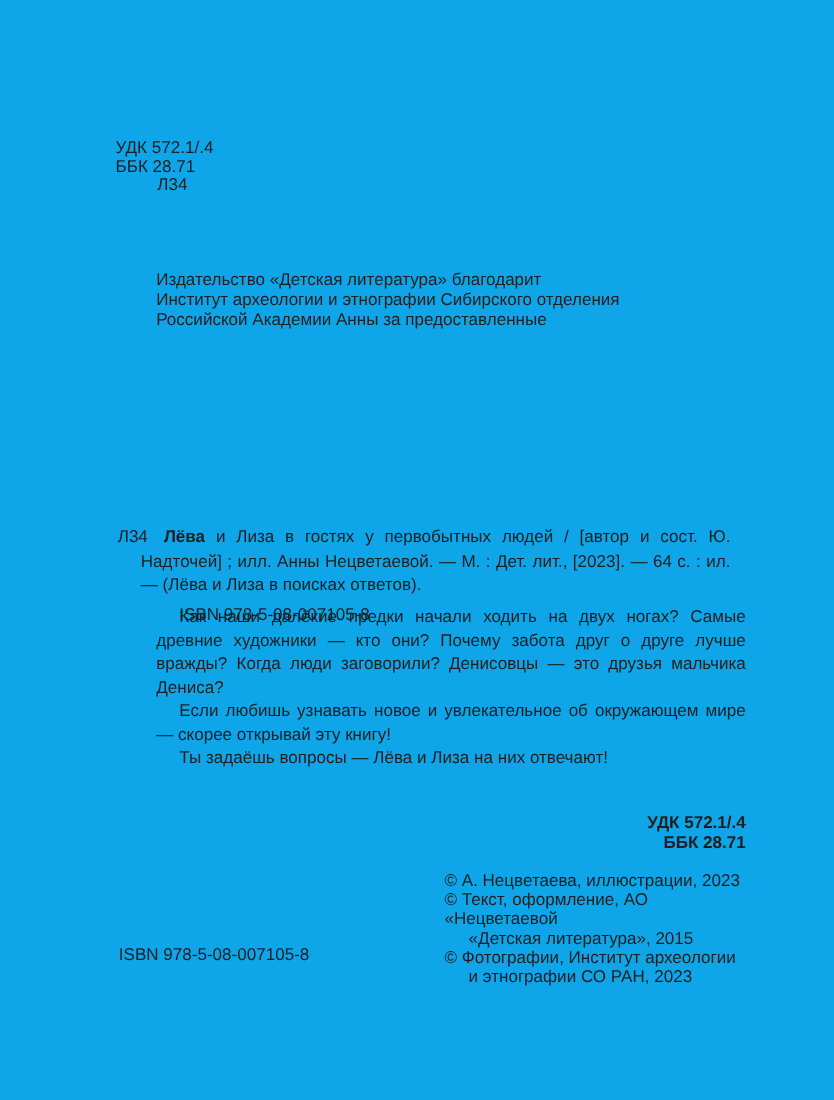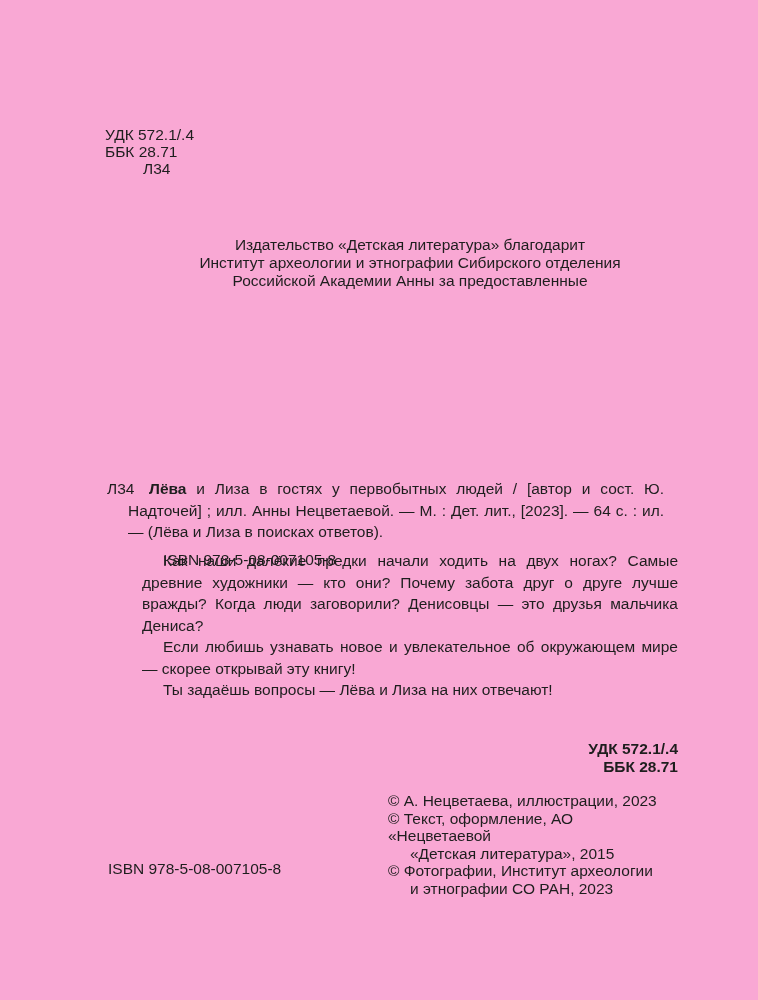--- a/index.html
+++ b/index.html
@@ -7,32 +7,32 @@
   body {
     background: #fcf3cb;
     font-family: "Liberation Sans", "DejaVu Sans", sans-serif;
     color: #1e1e1e;
     position: relative;
     overflow: hidden;
   }
   .page {
     position: absolute;
     inset: 0;
-    background: #f9a8d4;
+    background: #0ea5e9;
   }
   .block { position: absolute; font-size: 15.5px; }
 
   
   .top-codes { top: 126px; left: 105px; line-height: 17px; }
   .top-codes .sign { padding-left: 38px; }
 
   
   .ack {
-    top: 236px; left: 142px; width: 536px;
-    text-align: center; line-height: 18px;
+    top: 246px; left: 142px; width: 536px;
+    line-height: 18px;
   }
 
   
   .biblio-sign { top: 478px; left: 107px; line-height: 21.5px; }
   .biblio {
     top: 478px; left: 128px; width: 536px;
     text-align: justify; line-height: 21.5px;
   }
   .biblio .para { text-indent: 21px; }
   .biblio b { font-weight: bold; }
@@ -46,21 +46,21 @@
   }
   .annotation p { text-indent: 21px; }
 
   
   .codes-right {
     top: 740px; left: 478px; width: 200px;
     text-align: right; font-weight: bold; line-height: 18px;
   }
 
   
-  .copyright { top: 792px; left: 388px; width: 290px; line-height: 17.5px; }
+  .copyright { top: 792px; left: 404px; width: 290px; line-height: 17.5px; }
   .copyright .cont { padding-left: 22px; }
 
   .isbn-bottom { top: 860px; left: 108px; line-height: 17.5px; }
 </style>
 </head>
 <body>
 
 <div class="page">
 
   <div class="block top-codes">

